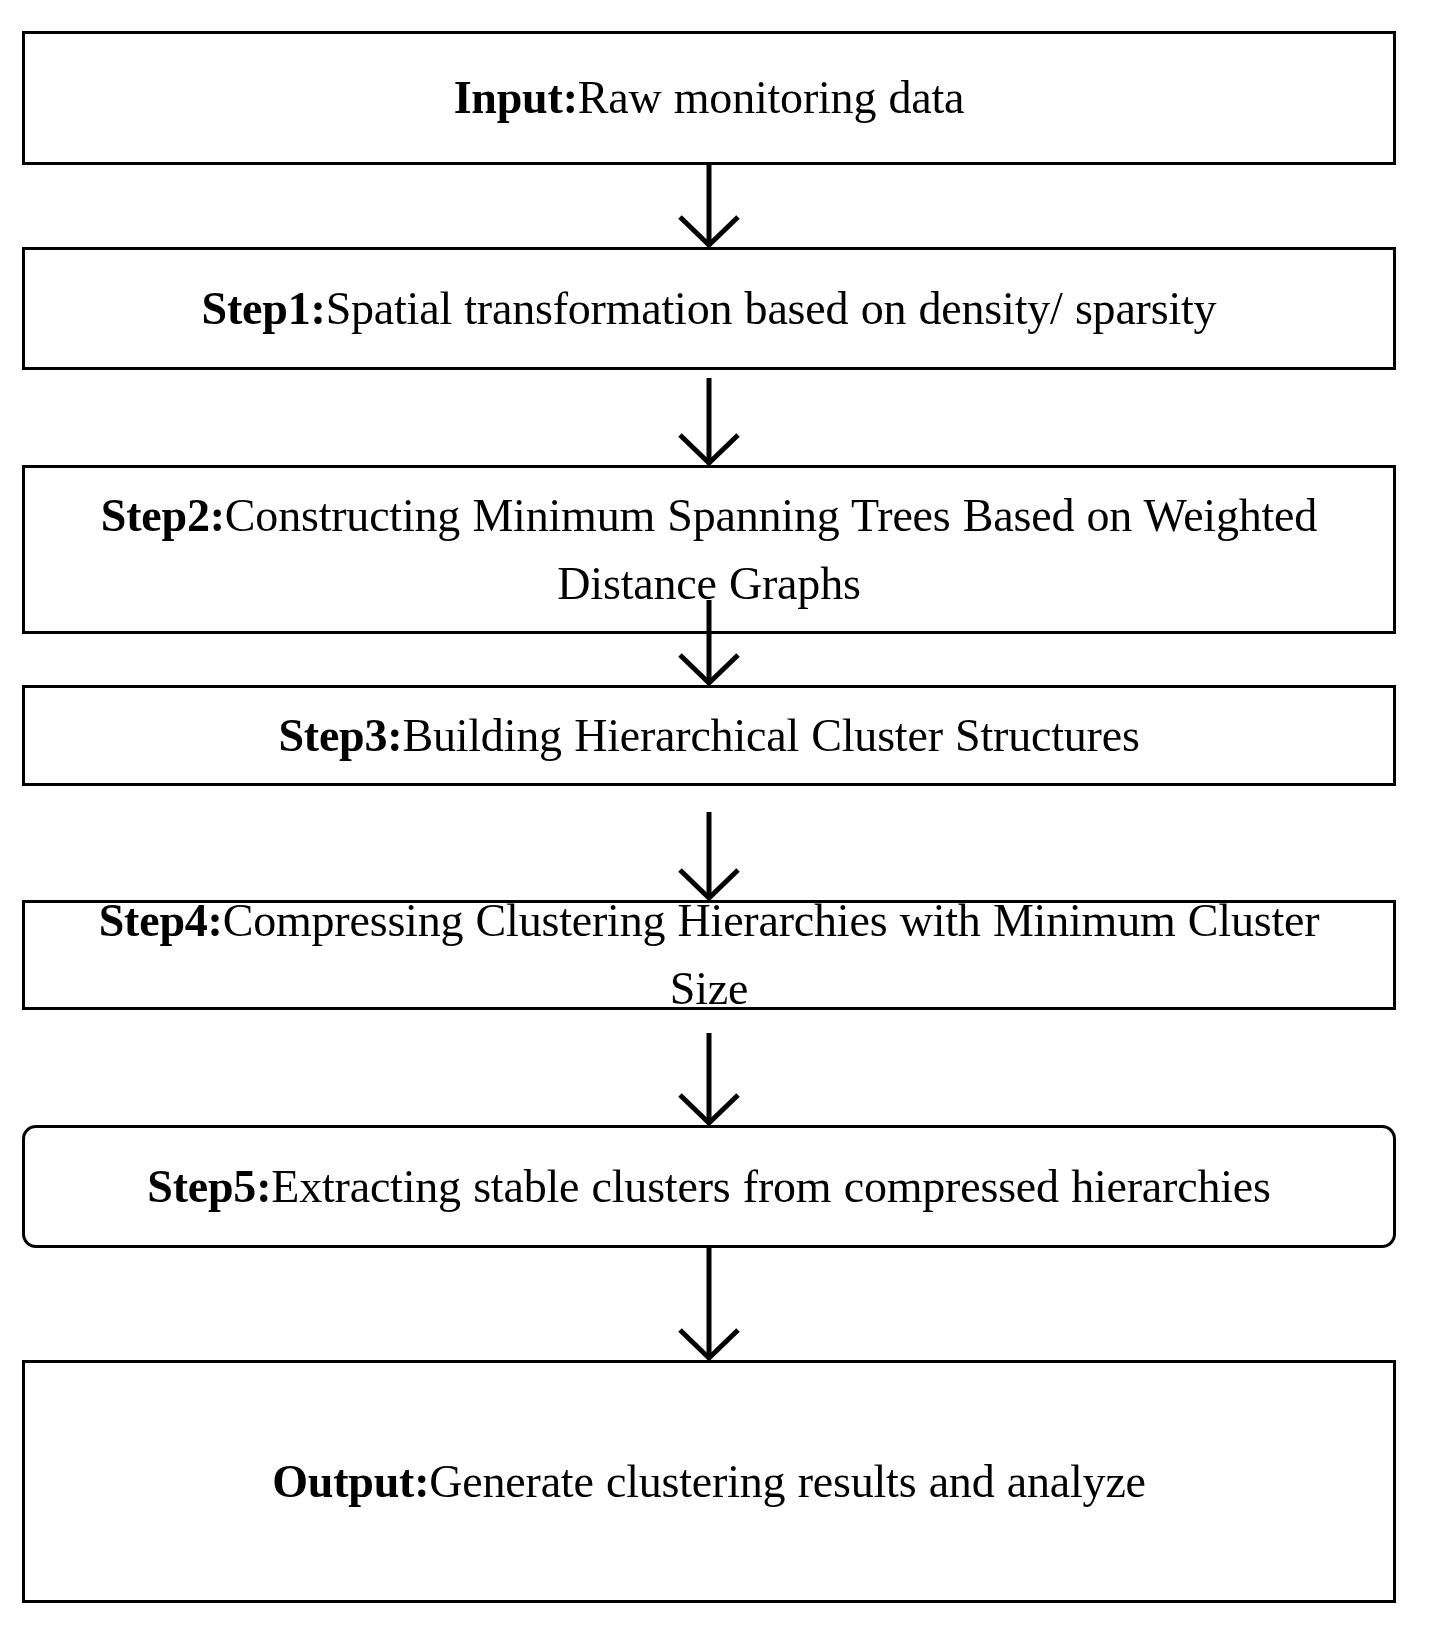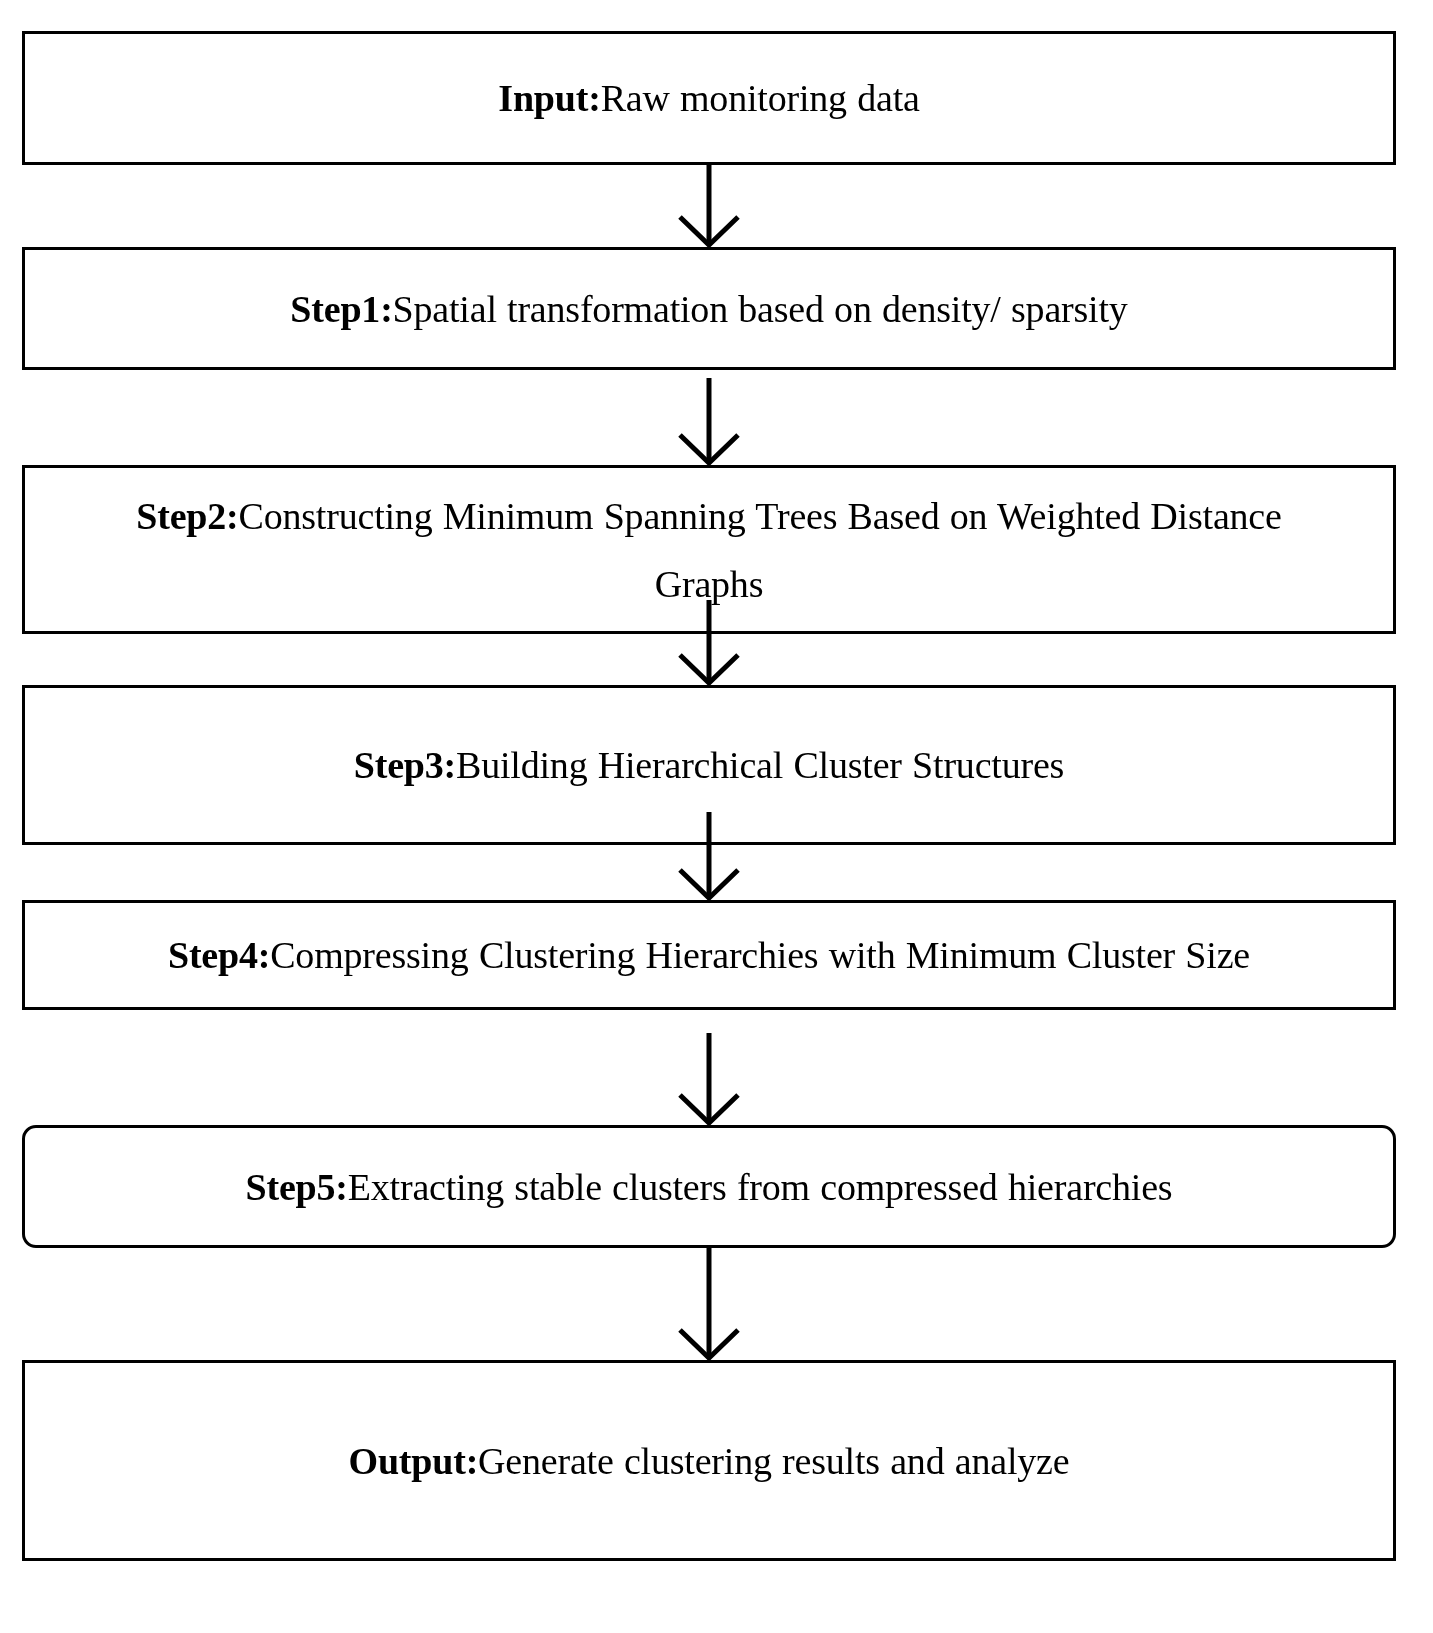--- a/index.html
+++ b/index.html
@@ -31,43 +31,43 @@
     display: flex;
     align-items: center;
     justify-content: center;
     text-align: center;
     color: #000000;
   }
 
   .node-text {
     display: block;
     width: 92%;
-    font-size: 38px;
+    font-size: 46px;
     line-height: 68px;
     letter-spacing: -0.2px;
     text-align: center;
     word-spacing: 1px;
   }
 
   .lbl {
     font-weight: bold;
   }
 
   .body-text {
     font-weight: normal;
   }
 
   
   #node-input    { top: 31px;   height: 134px; }
   #node-step1    { top: 247px;  height: 123px; }
   #node-step2    { top: 465px;  height: 169px; }
-  #node-step3    { top: 685px;  height: 160px; }
+  #node-step3    { top: 685px;  height: 101px; }
   #node-step4    { top: 900px;  height: 110px; }
   #node-step5    { top: 1125px; height: 123px; border-radius: 14px; }
-  #node-output   { top: 1360px; height: 201px; }
+  #node-output   { top: 1360px; height: 243px; }
 
   .connector {
     position: absolute;
     left: 0;
     width: 1433px;
     pointer-events: none;
   }
   .connector svg { display: block; }
 
   #conn-1 { top: 165px;  height: 82px; }

